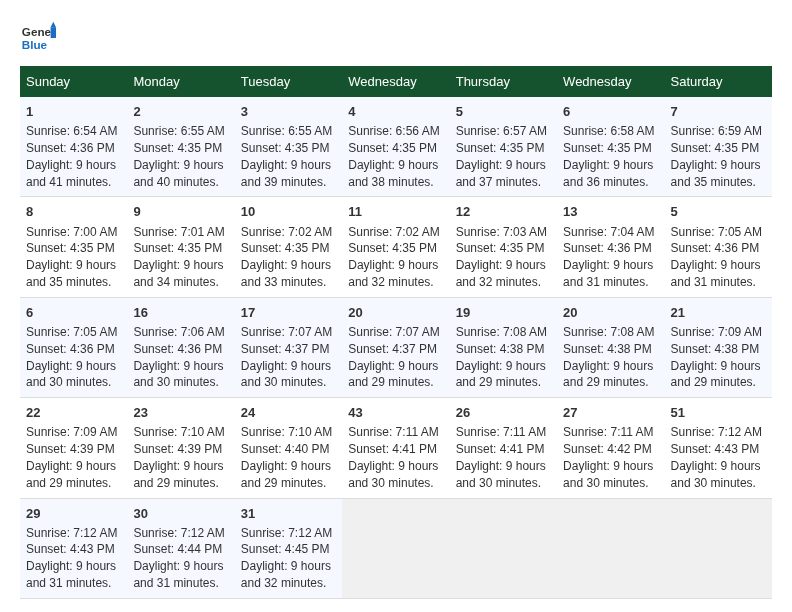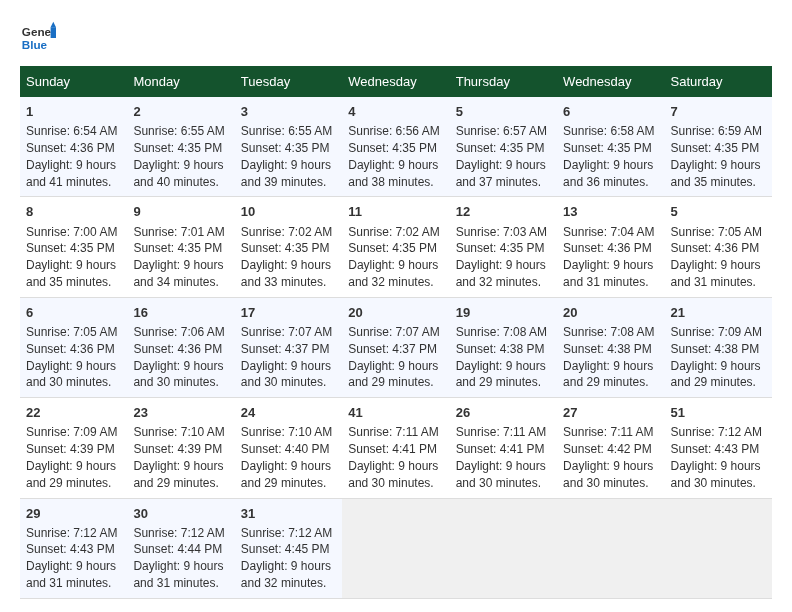--- a/index.html
+++ b/index.html
@@ -307,21 +307,21 @@
       </td>
         <td>
         <span class="day-num">24</span>
         <span class="day-info">
           Sunrise: 7:10 AM<br>
           Sunset: 4:40 PM<br>
           Daylight: 9 hours and 29 minutes.
         </span>
       </td>
         <td>
-        <span class="day-num">41</span>
+        <span class="day-num">43</span>
         <span class="day-info">
           Sunrise: 7:11 AM<br>
           Sunset: 4:41 PM<br>
           Daylight: 9 hours and 30 minutes.
         </span>
       </td>
         <td>
         <span class="day-num">26</span>
         <span class="day-info">
           Sunrise: 7:11 AM<br>

